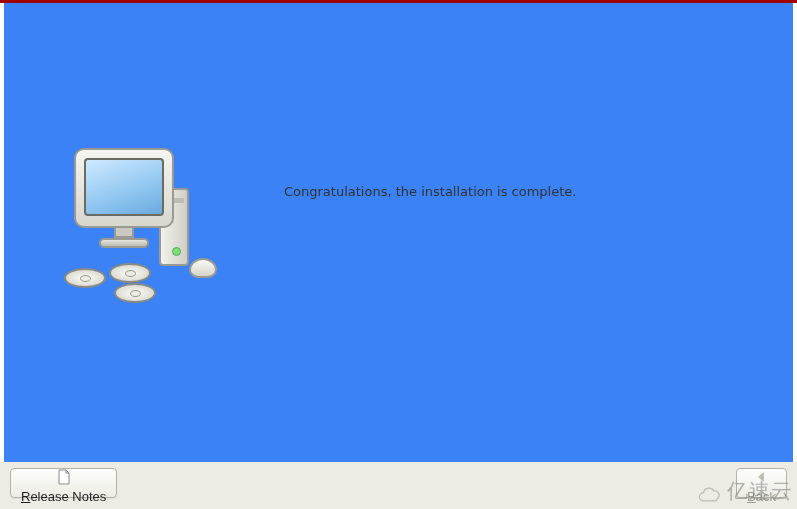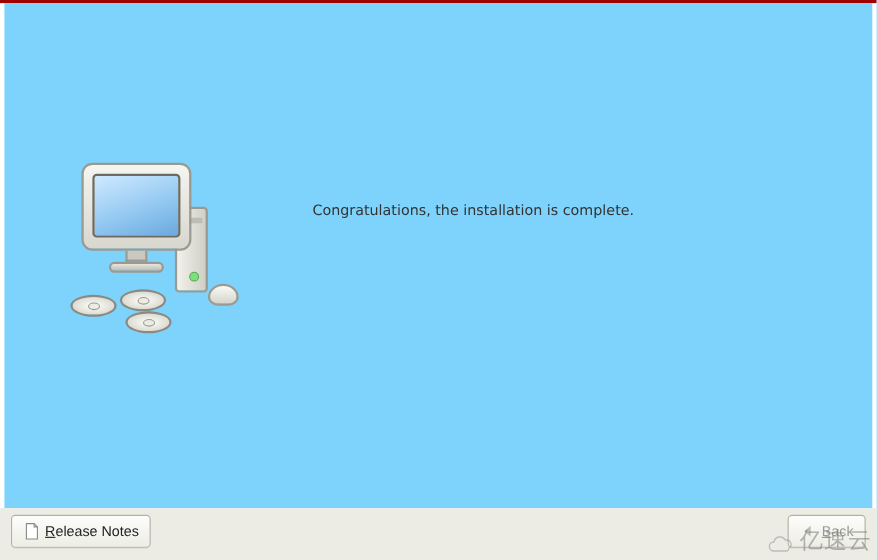--- a/index.html
+++ b/index.html
@@ -12,21 +12,21 @@
       background: #fff;
       overflow: hidden;
       position: relative;
     }
     .top-bar {
       height: 3px;
       background: #a00000;
       width: 100%;
     }
     .main-area {
-      background: #7dd3fc;
+      background: #3b82f6;
       width: 100%;
       height: 459px;
       border-left: 4px solid #fff;
       border-right: 4px solid #fff;
       display: flex;
       align-items: flex-start;
       padding-top: 145px;
     }
     .illustration-col {
       width: 280px;
@@ -59,20 +59,21 @@
       gap: 4px;
       height: 30px;
       padding: 0 10px;
       background: linear-gradient(#fdfdfb, #edede5);
       border: 1px solid #b2b2a8;
       border-radius: 4px;
       font-size: 13px;
       color: #222;
       cursor: pointer;
       box-shadow: 0 1px 0 rgba(0,0,0,0.05);
+      flex-direction: column;
     }
     .btn.disabled { color: #9a9a94; cursor: default; }
     .btn .uline { text-decoration: underline; }
     .btn svg { width: 16px; height: 16px; flex-shrink: 0; }
 
     
     .illus { width: 180px; height: 165px; position: relative; }
     .monitor-body { position:absolute; left:20px; top:0; width:100px; height:95px; }
     .monitor-case { position:absolute; left:0; top:0; width:100px; height:80px; background:linear-gradient(#f5f5f1,#d7d7ce); border:2px solid #9a9a92; border-radius:10px; }
     .monitor-screen { position:absolute; left:10px; top:10px; width:80px; height:58px; background:linear-gradient(160deg,#cfe9ff 0%,#8fc6f0 60%,#6aa9dd 100%); border:2px solid #6b6b64; border-radius:4px; }

